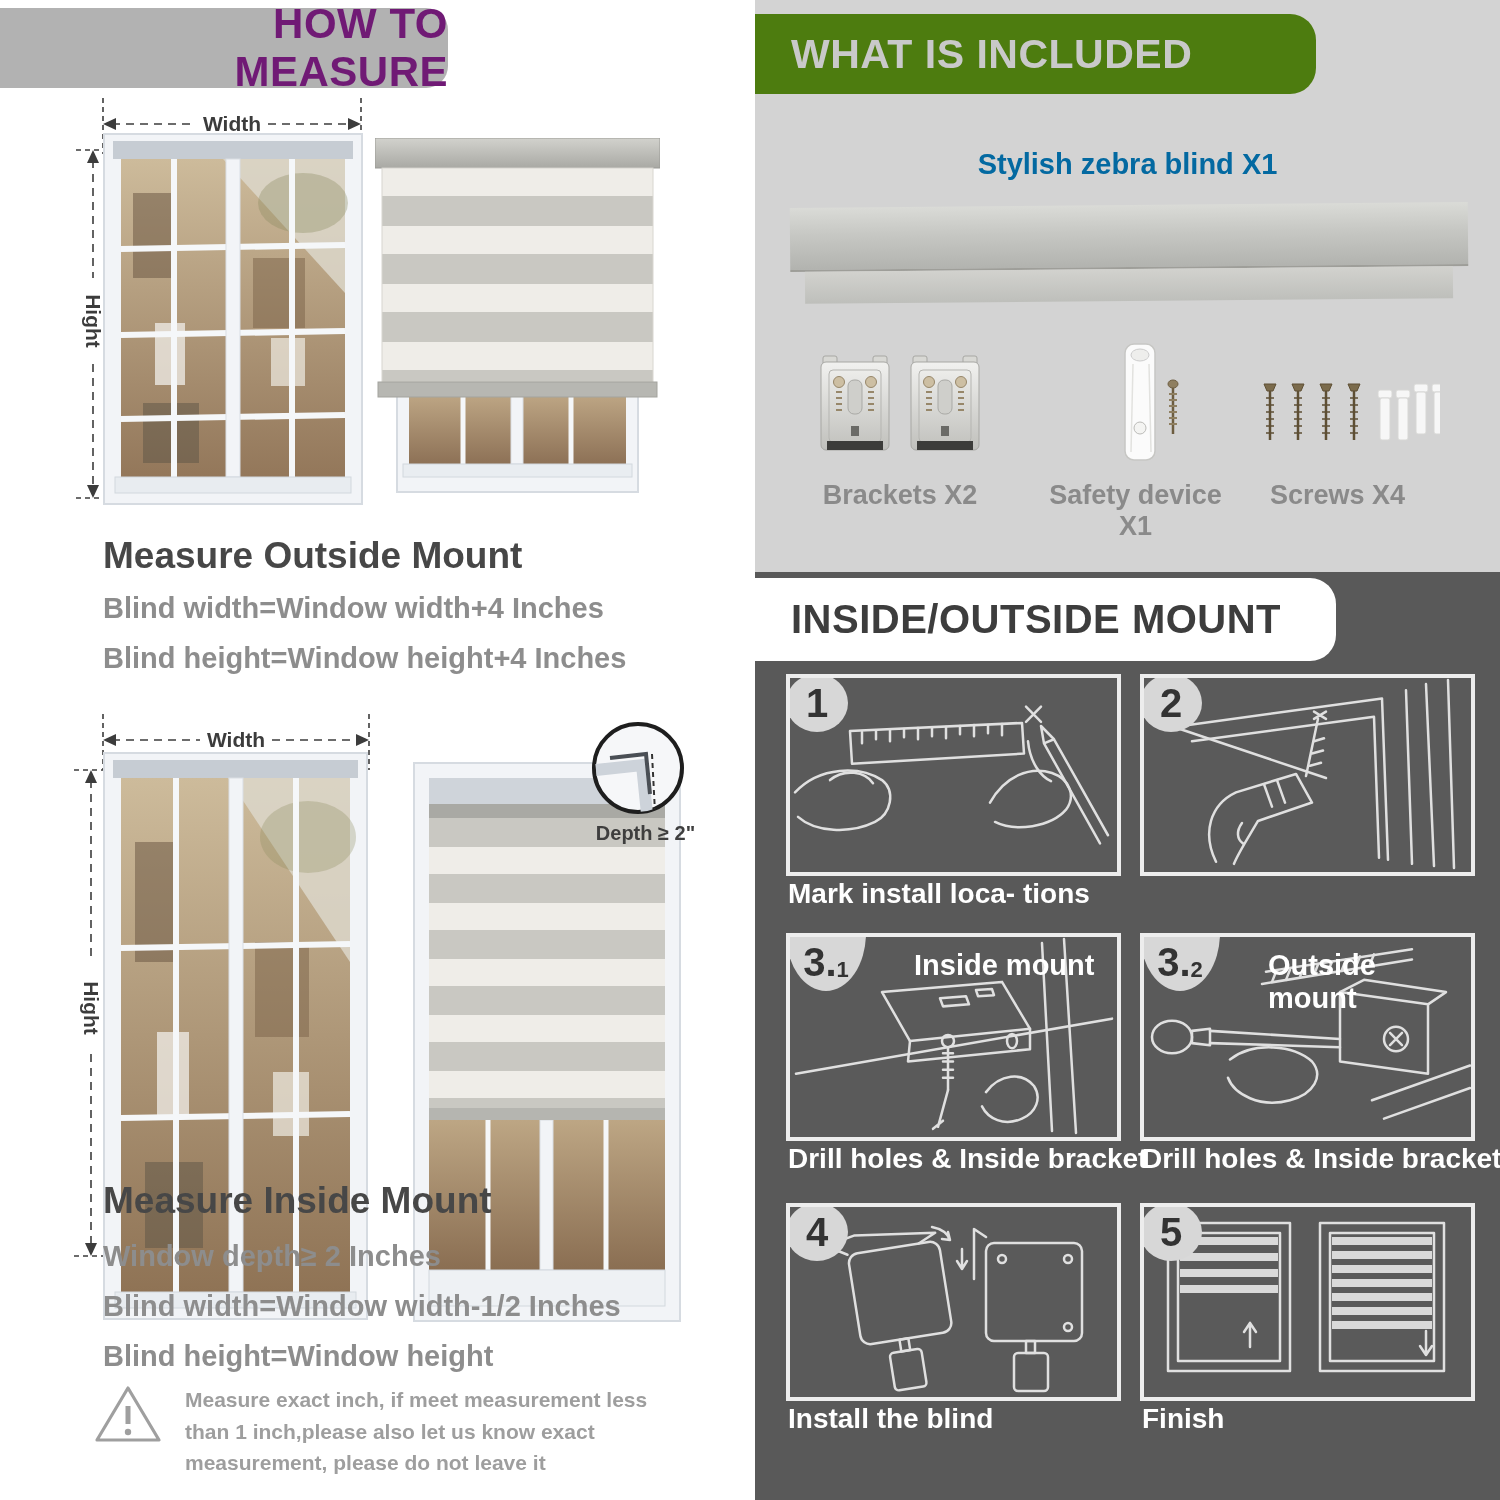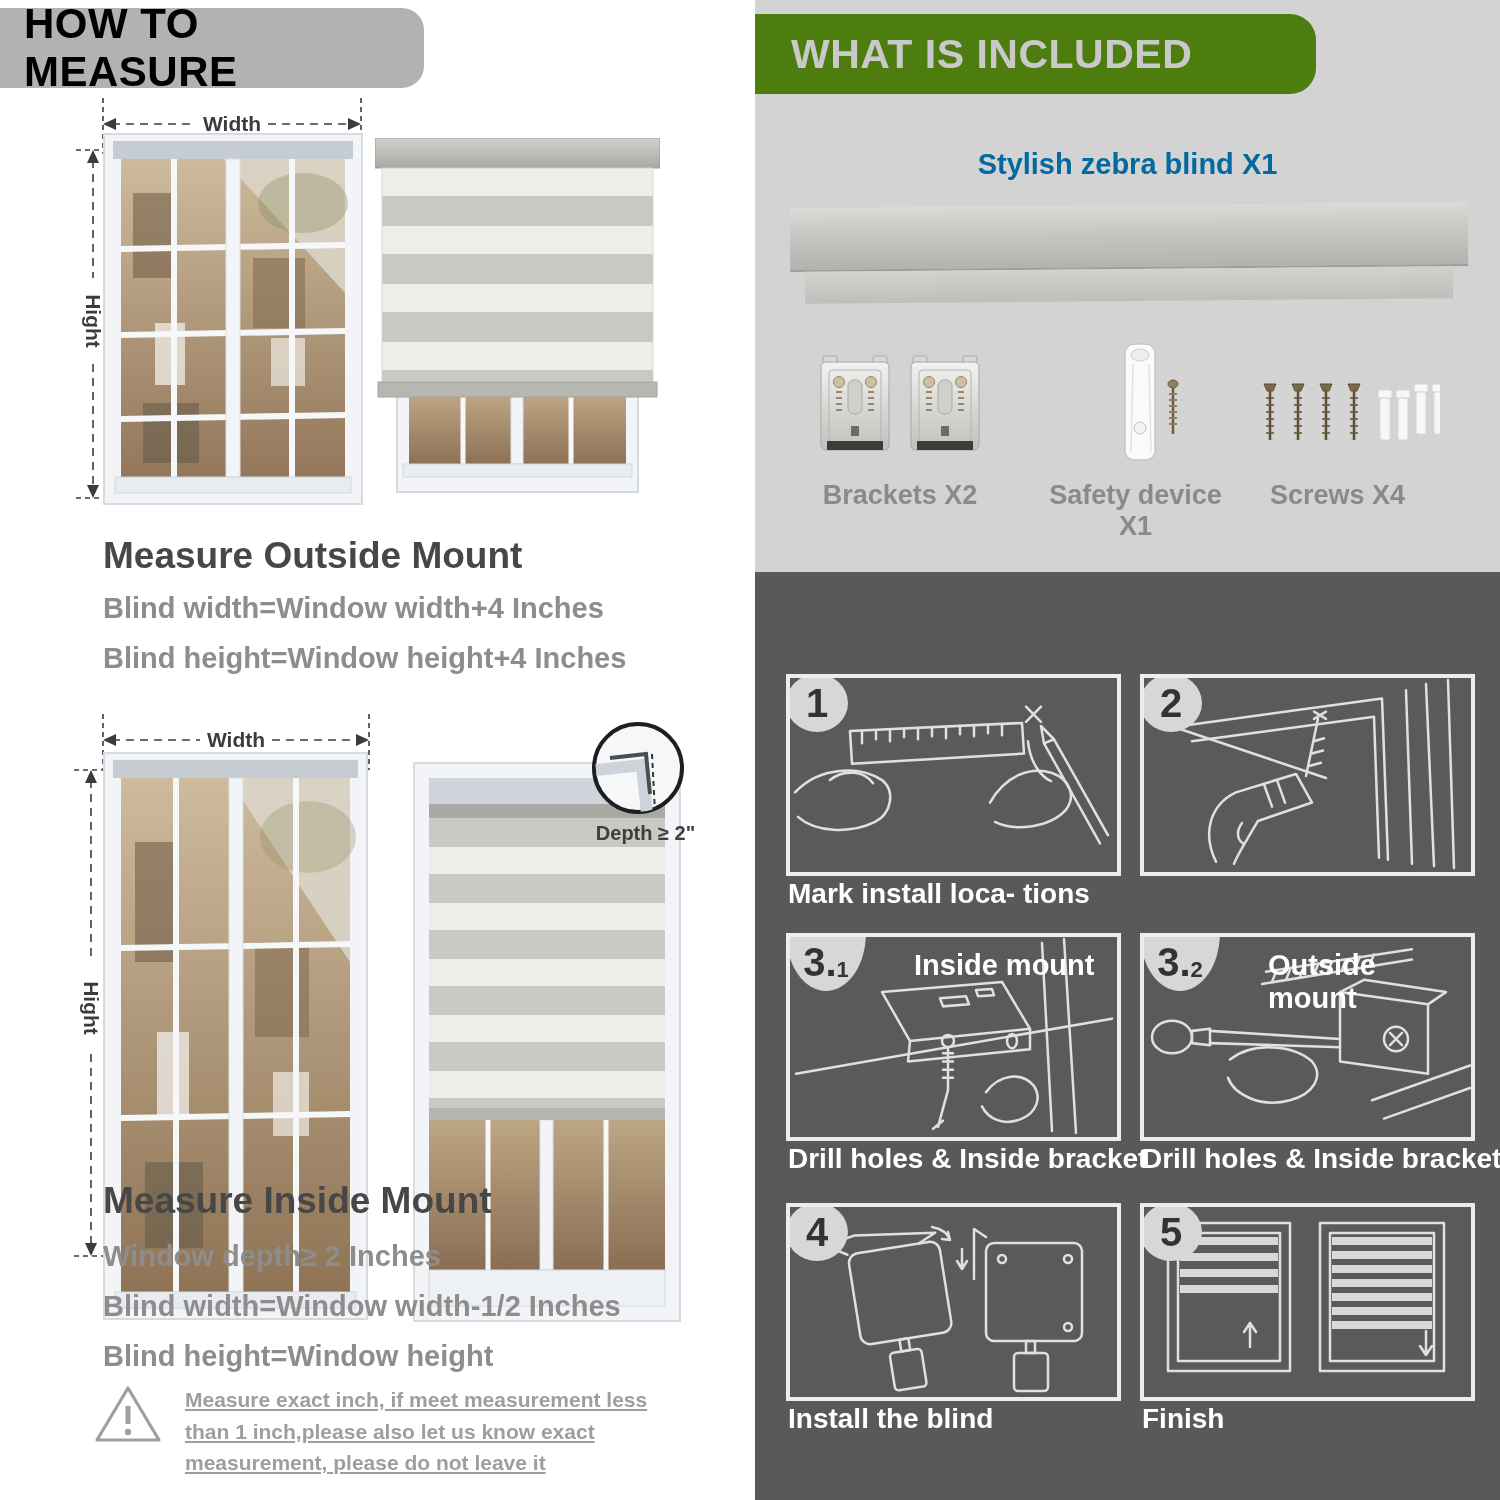--- a/index.html
+++ b/index.html
@@ -1,27 +1,27 @@
 <!DOCTYPE html>
 <html><head>
 <meta charset="utf-8">
 <style>
   html,body{margin:0;padding:0;background:#fff;}
   body{width:1500px;height:1500px;position:relative;font-family:"Liberation Sans",sans-serif;overflow:hidden;}
   .abs{position:absolute;}
   
   .banner{position:absolute;left:0;font-weight:700;letter-spacing:.5px;display:flex;align-items:center;}
-  .banner-measure{top:8px;width:400px;height:80px;background:#b2b2b2;border-radius:0 22px 22px 0;color:#000000;font-size:42px;padding-left:24px;}
+  .banner-measure{top:8px;width:400px;height:80px;background:#b2b2b2;border-radius:0 22px 22px 0;color:#701a75;font-size:42px;padding-left:48px;text-align:right;}
   .banner-included{top:14px;width:525px;height:80px;background:#4d7c0f;border-radius:0 26px 26px 0;color:#c9c9c9;font-size:41px;padding-left:36px;}
   .banner-mount{top:6px;width:545px;height:83px;background:#fff;border-radius:0 26px 26px 0;color:#3d3d3d;font-size:40px;padding-left:36px;}
   
   .sec-title{position:absolute;left:103px;font-size:37px;font-weight:700;color:#474747;}
   .sec-line{position:absolute;left:103px;font-size:29px;font-weight:700;color:#8d8d8d;}
   .depth-lbl{position:absolute;font-size:20px;font-weight:700;color:#3e3e3e;}
-  .warn-text{position:absolute;left:185px;top:1384px;width:475px;font-size:21px;font-weight:700;color:#9e9e9e;line-height:1.5;text-decoration:underline;}
+  .warn-text{position:absolute;left:185px;top:1384px;width:475px;font-size:21px;font-weight:700;color:#9e9e9e;line-height:1.5;}
   
   .panel-included{position:absolute;left:755px;top:0;width:745px;height:572px;background:#d3d3d3;}
   .panel-dark{position:absolute;left:755px;top:572px;width:745px;height:928px;background:#595959;}
   .stylish-lbl{position:absolute;left:0;right:0;top:148px;text-align:center;font-size:29px;font-weight:700;color:#0369a1;}
   .item-lbl{position:absolute;font-size:27px;font-weight:700;color:#8a8a8a;text-align:center;top:480px;}
   .rail-main{position:absolute;left:35px;top:205px;width:678px;height:62px;background:linear-gradient(180deg,#dadbd7 0%,#c6c7c3 45%,#b2b3af 100%);border-bottom:2px solid #9e9e99;transform:rotate(-.5deg);}
   .rail-sub{position:absolute;left:50px;top:269px;width:648px;height:32px;background:linear-gradient(180deg,#d2d2ce,#bebfbb);transform:rotate(-.5deg);}
   
   .step{position:absolute;width:327px;border:4px solid #ededed;overflow:hidden;background:#5a5a5a;}
   .step svg{position:absolute;left:0;top:0;width:100%;height:100%;}
@@ -325,20 +325,23 @@
         </g>
     </g>
   </svg>
 
   <div class="item-lbl" style="left:55px;width:180px">Brackets X2</div>
   <div class="item-lbl" style="left:278px;width:205px">Safety device X1</div>
   <div class="item-lbl" style="left:505px;width:155px">Screws X4</div>
 </div>
 
 <div class="panel-dark">
+  <div class="banner banner-mount">
+    <span>INSIDE/OUTSIDE MOUNT</span>
+  </div>
 
   <div class="step" style="left:31px;top:102px;height:194px">
     <span class="badge">
         <span>1</span>
         <span class="sub"></span>
       </span>
     <svg viewBox="0 0 327 190" preserveAspectRatio="none">
       <g class="la">
         <path d="M60,52 L232,44 L234,74 L62,84 Z"></path>
         <path d="M72,53 v11 M86,52 v8 M100,51 v11 M114,50 v8 M128,49 v11 M142,49 v8 M156,48 v11 M170,47 v8 M184,46 v11 M198,46 v8 M212,45 v11"></path>

